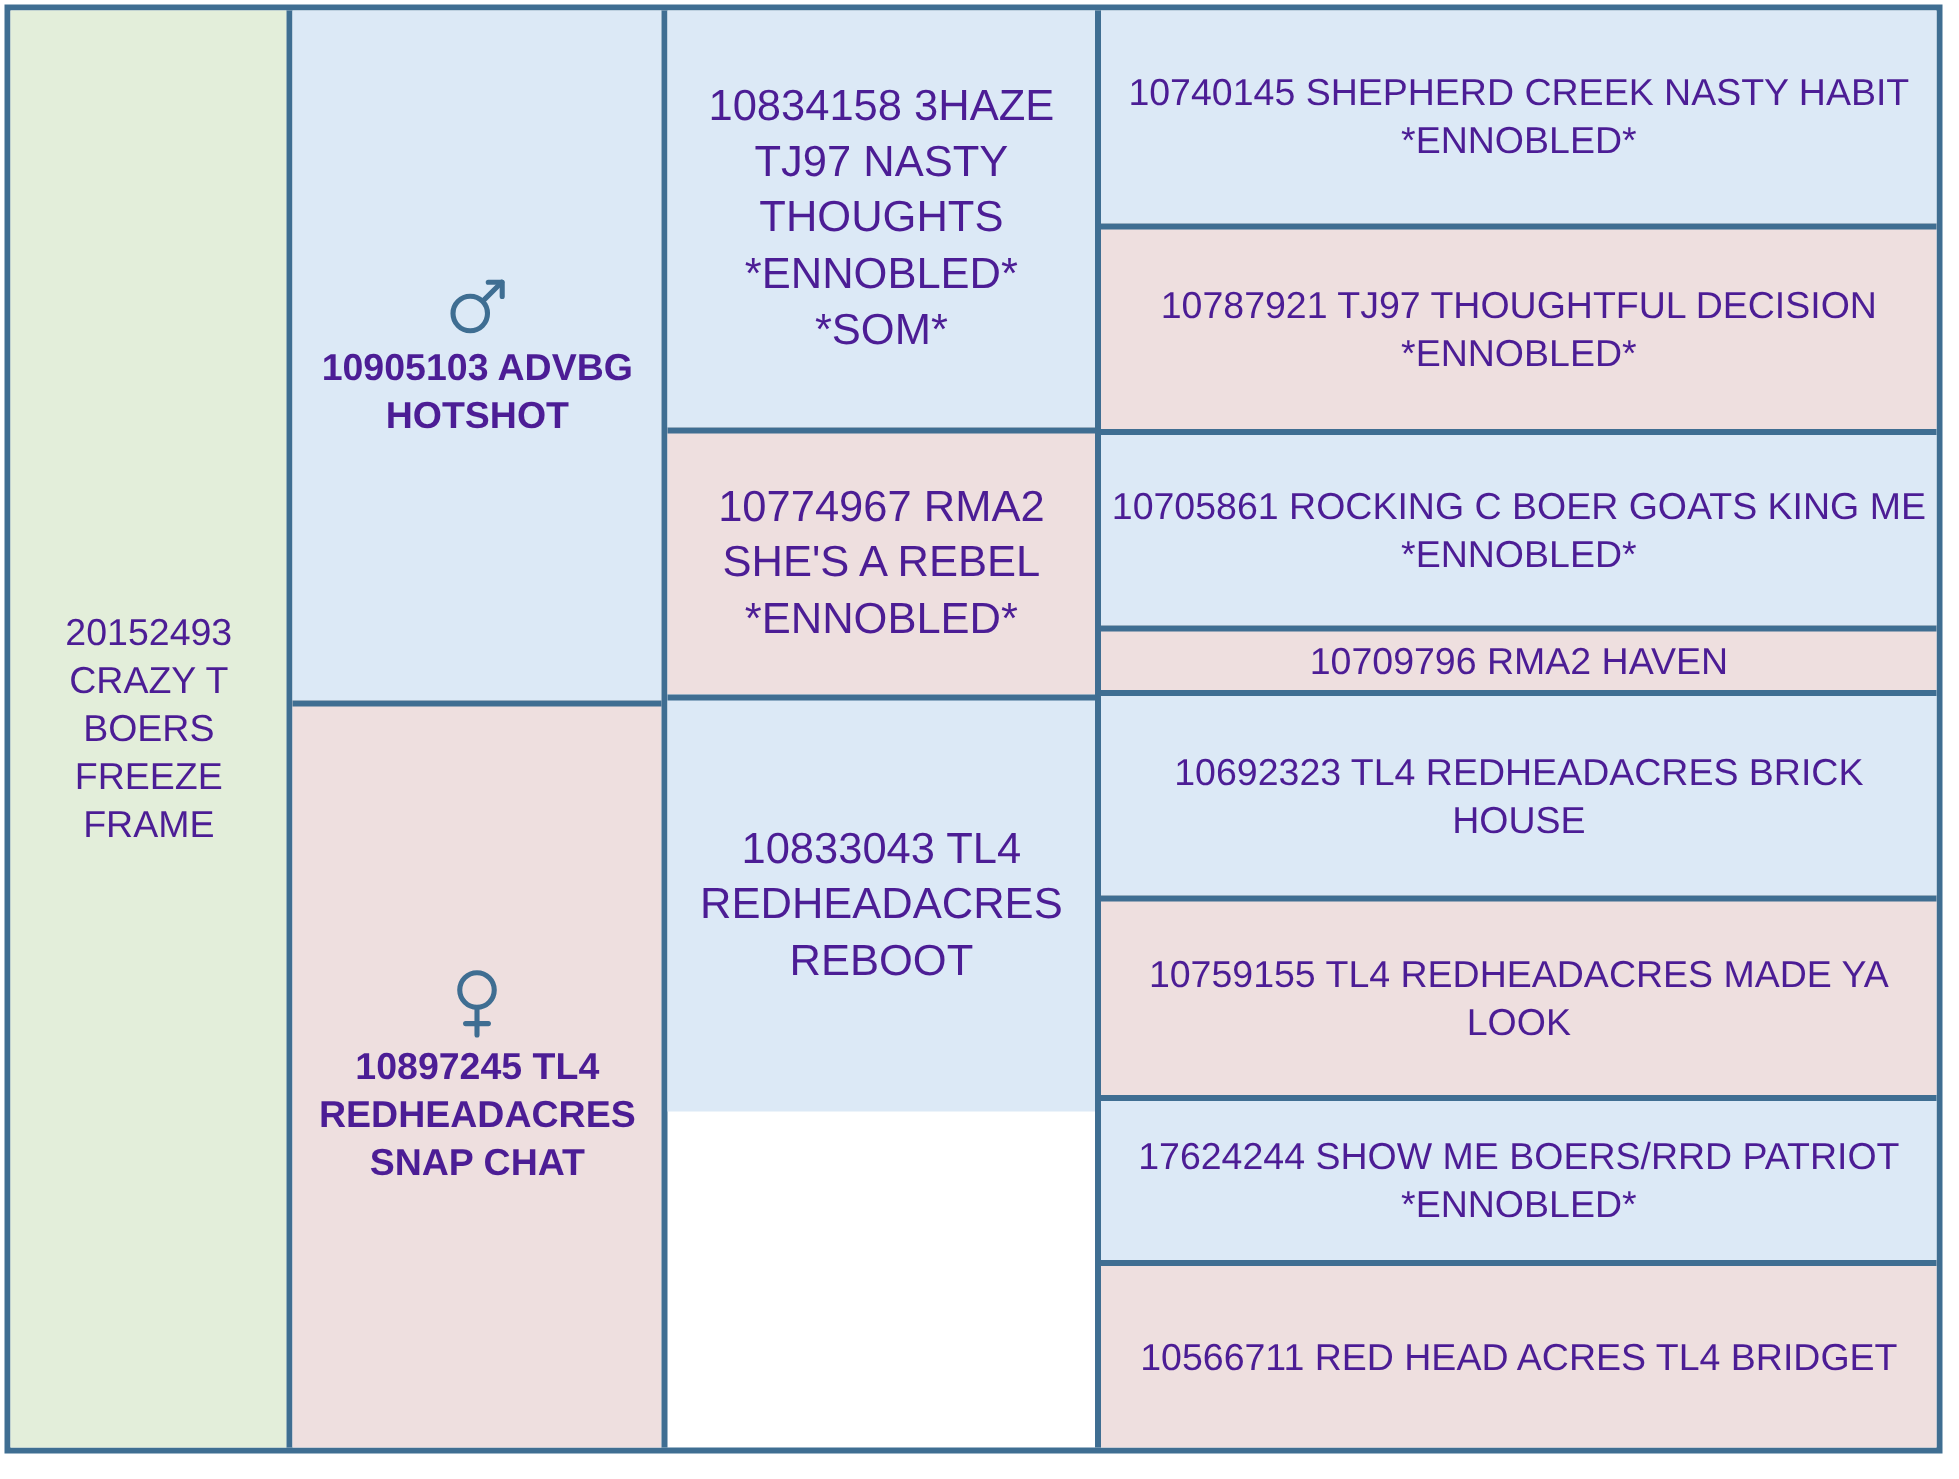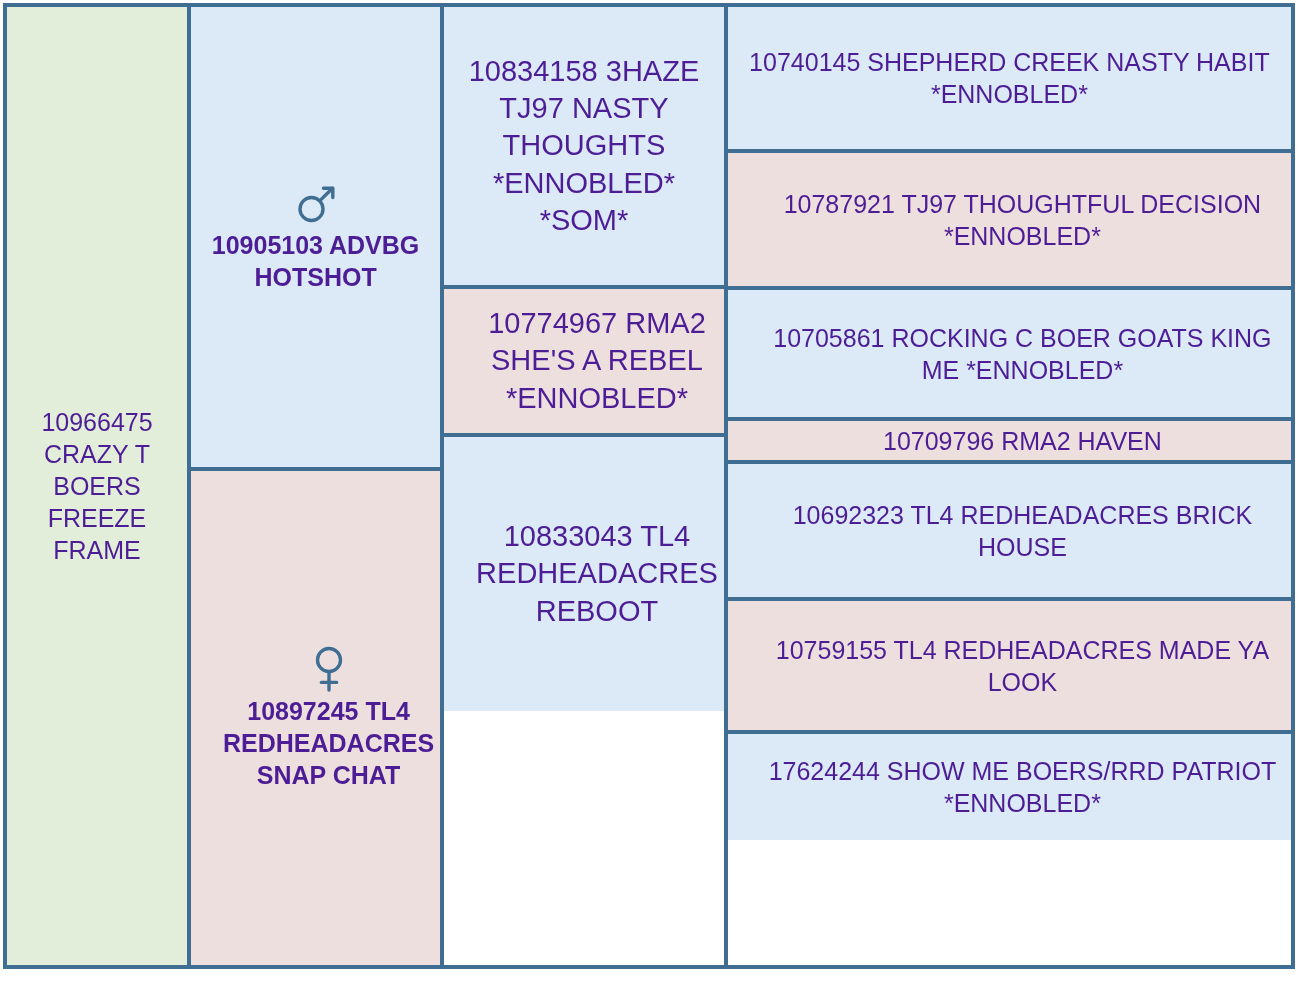--- a/index.html
+++ b/index.html
@@ -49,21 +49,21 @@
     overflow: hidden;
     padding: 2px 6px;
   }
 
   
   .fill-subject { background: #e3eeda; }
   .fill-male    { background: #dce9f6; }
   .fill-female  { background: #eedfdf; }
 
   
-  .col > .cell + .cell { border-top: 4px solid #3f6e92; padding-left: 32px; }
+  .col > .cell + .cell { border-top: 4px solid #3f6e92; }
   
   .col + .col { border-left: 4px solid #3f6e92; }
 
   
   .gen-subject { font-size: 25px; }
   .gen-parent  { font-size: 25px; font-weight: bold; }
   .gen-gp      { font-size: 29px; }
   .gen-ggp     { font-size: 25px; }
 
   .sex-icon {
@@ -75,21 +75,21 @@
 
   .name-text { display: block; }
 </style>
 </head>
 <body>
 
 <div id="pedigree">
 
   <div class="col col-subject">
     <div class="cell fill-subject gen-subject" style="flex: 1 1 auto;">
-      <span class="name-text">10966475 CRAZY T BOERS FREEZE FRAME</span>
+      <span class="name-text">20152493 CRAZY T BOERS FREEZE FRAME</span>
     </div>
   </div>
 
   <div class="col col-parents">
 
     <div class="cell fill-male gen-parent" style="height: 460px;">
       <span class="sex-icon">
         <svg width="46" height="46" viewBox="0 0 46 46" aria-hidden="true">
           <circle cx="18.5" cy="28" r="11.5" fill="none" stroke="#3f6e92" stroke-width="3.4"></circle>
           <line x1="27.2" y1="19.4" x2="39.5" y2="7.2" stroke="#3f6e92" stroke-width="3.4" stroke-linecap="round"></line>
@@ -111,21 +111,21 @@
     </div>
 
   </div>
 
   <div class="col col-gparents">
 
     <div class="cell fill-male gen-gp" style="height: 278px;">
       <span class="name-text">10834158 3HAZE TJ97 NASTY THOUGHTS *ENNOBLED* *SOM*</span>
     </div>
 
-    <div class="cell fill-female gen-gp" style="height: 148px;">
+    <div class="cell fill-female gen-gp" style="height: 178px;">
       <span class="name-text">10774967 RMA2 SHE'S A REBEL *ENNOBLED*</span>
     </div>
 
     <div class="cell fill-male gen-gp" style="height: 278px;">
       <span class="name-text">10833043 TL4 REDHEADACRES REBOOT</span>
     </div>
 
 
   </div>
 
@@ -152,16 +152,19 @@
     </div>
 
     <div class="cell fill-female gen-ggp" style="height: 133px;">
       <span class="name-text">10759155 TL4 REDHEADACRES MADE YA LOOK</span>
     </div>
 
     <div class="cell fill-male gen-ggp" style="height: 110px;">
       <span class="name-text">17624244 SHOW ME BOERS/RRD PATRIOT *ENNOBLED*</span>
     </div>
 
+    <div class="cell fill-female gen-ggp" style="flex: 1 1 auto;">
+      <span class="name-text">10566711 RED HEAD ACRES TL4 BRIDGET</span>
+    </div>
 
   </div>
 
 </div>
 
 </body></html>

